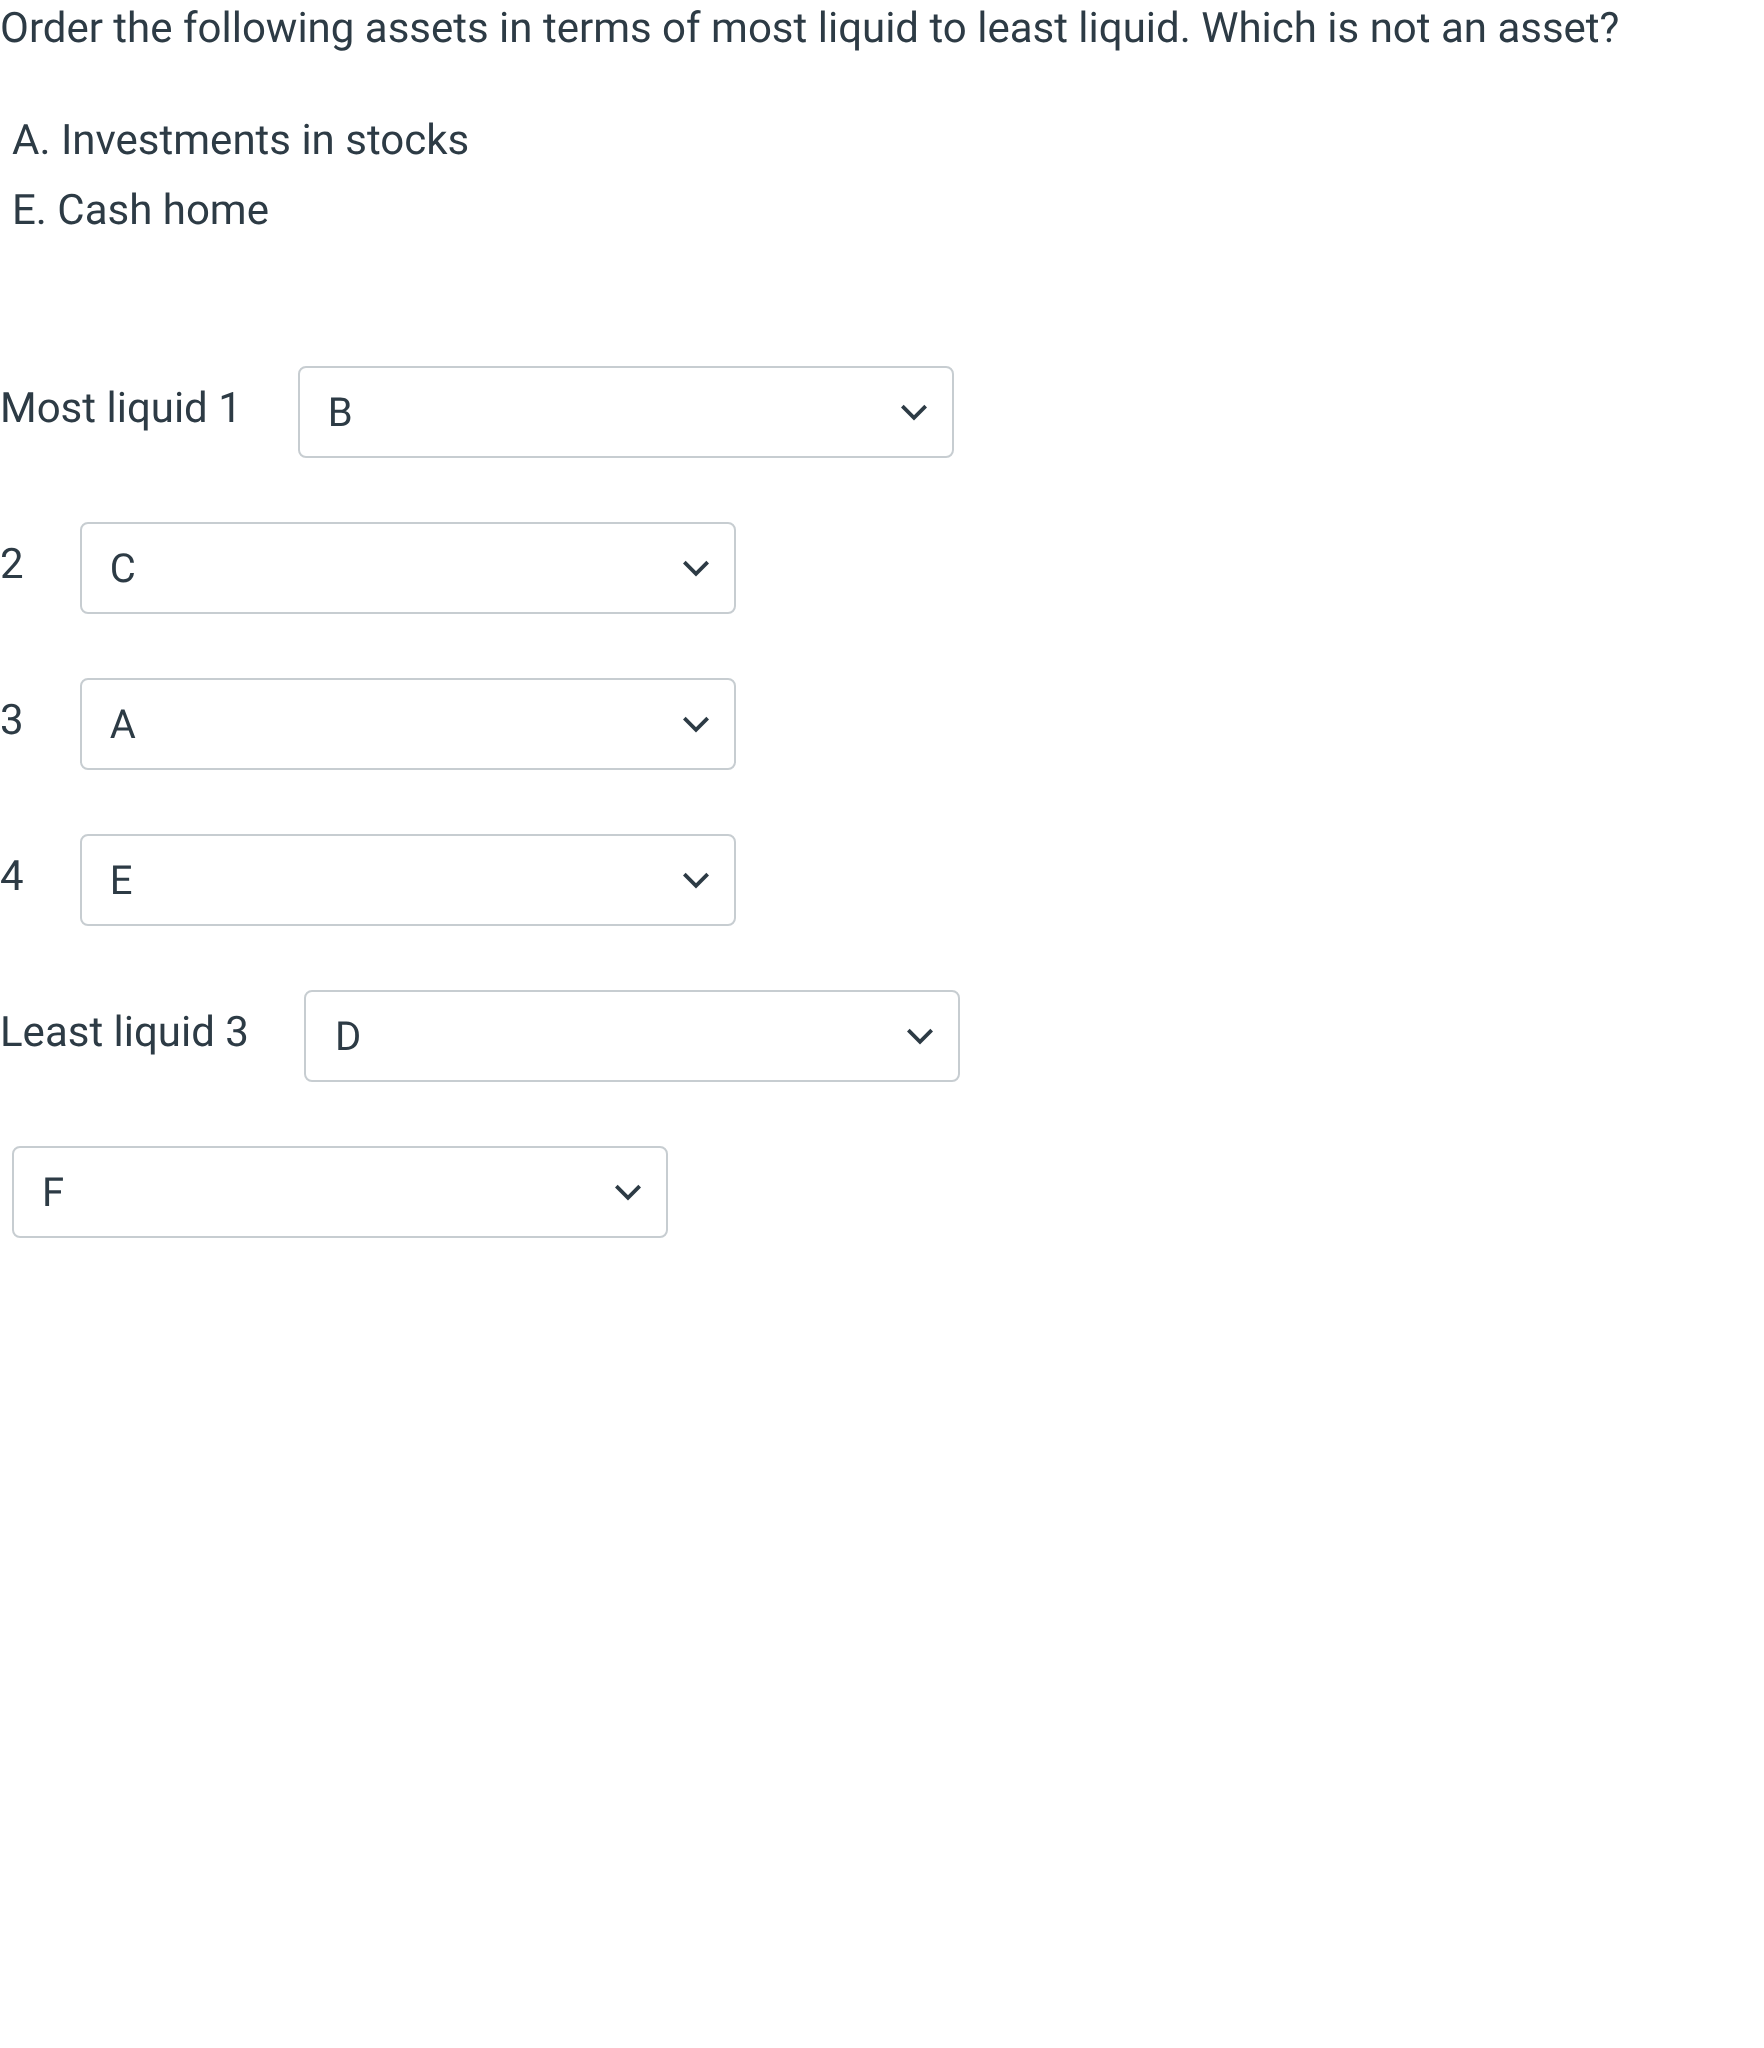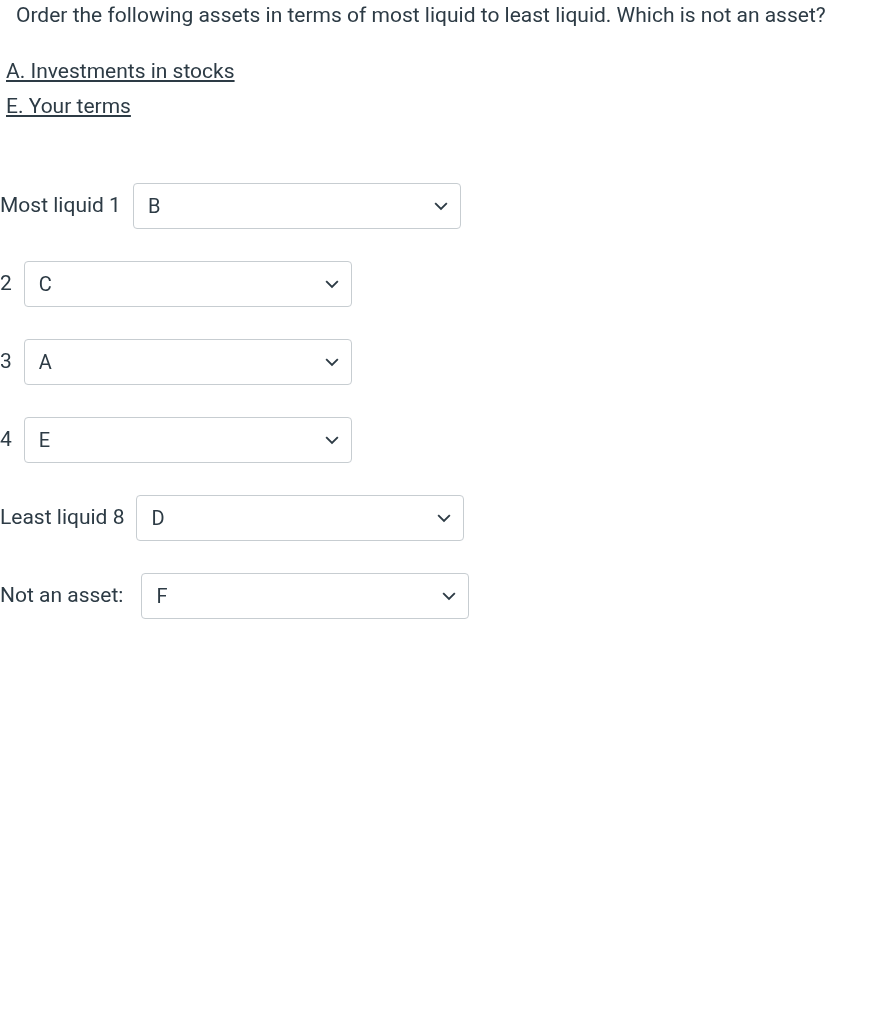--- a/index.html
+++ b/index.html
@@ -10,37 +10,35 @@
     body {
       font-family: -apple-system, BlinkMacSystemFont, "Segoe UI", Roboto, "Helvetica Neue", Arial, sans-serif;
       font-size: 21px;
       color: #2d3b45;
       background: #ffffff;
       width: 882px;
       line-height: 1.5;
     }
     .question-text {
       margin-bottom: 24px;
-      padding-left: 16px;
     }
     .options-list {
       margin-bottom: 60px;
       padding-left: 6px;
-      text-decoration: underline;
     }
     .options-list div {
       margin-bottom: 4px;
     }
     .answer-row {
       display: flex;
       align-items: center;
       margin-bottom: 32px;
     }
     .row-label {
-      margin-right: 12px;
+      margin-right: 28px;
       white-space: nowrap;
     }
     .dropdown {
       position: relative;
       display: inline-flex;
       align-items: center;
       border: 1px solid #c7cdd1;
       border-radius: 4px;
       background: #ffffff;
       height: 46px;
@@ -68,21 +66,21 @@
       display: block;
     }
   </style>
 </head>
 <body>
 
 <div class="question-text">Order the following assets in terms of most liquid to least liquid. Which is not an asset?</div>
 
 <div class="options-list">
   <div>A. Investments in stocks</div>
-  <div>E. Your terms</div>
+  <div>E. Cash home</div>
 </div>
 
 <div class="answer-row">
   <span class="row-label">Most liquid 1</span>
   <div class="dropdown">
     <span class="dropdown-value">B</span>
     <span class="dropdown-chevron">
       <svg viewBox="0 0 12 12">
           <path d="M1 3.5 L6 8.5 L11 3.5" fill="none" stroke="#2d3b45" stroke-width="1.6"></path>
         </svg>
@@ -120,33 +118,32 @@
     <span class="dropdown-value">E</span>
     <span class="dropdown-chevron">
       <svg viewBox="0 0 12 12">
           <path d="M1 3.5 L6 8.5 L11 3.5" fill="none" stroke="#2d3b45" stroke-width="1.6"></path>
         </svg>
     </span>
   </div>
 </div>
 
 <div class="answer-row">
-  <span class="row-label">Least liquid 8</span>
+  <span class="row-label">Least liquid 3</span>
   <div class="dropdown">
     <span class="dropdown-value">D</span>
     <span class="dropdown-chevron">
       <svg viewBox="0 0 12 12">
           <path d="M1 3.5 L6 8.5 L11 3.5" fill="none" stroke="#2d3b45" stroke-width="1.6"></path>
         </svg>
     </span>
   </div>
 </div>
 
 <div class="answer-row">
-  <span class="row-label">Not an asset:</span>
   <div class="dropdown extra-indent">
     <span class="dropdown-value">F</span>
     <span class="dropdown-chevron">
       <svg viewBox="0 0 12 12">
           <path d="M1 3.5 L6 8.5 L11 3.5" fill="none" stroke="#2d3b45" stroke-width="1.6"></path>
         </svg>
     </span>
   </div>
 </div>
 

